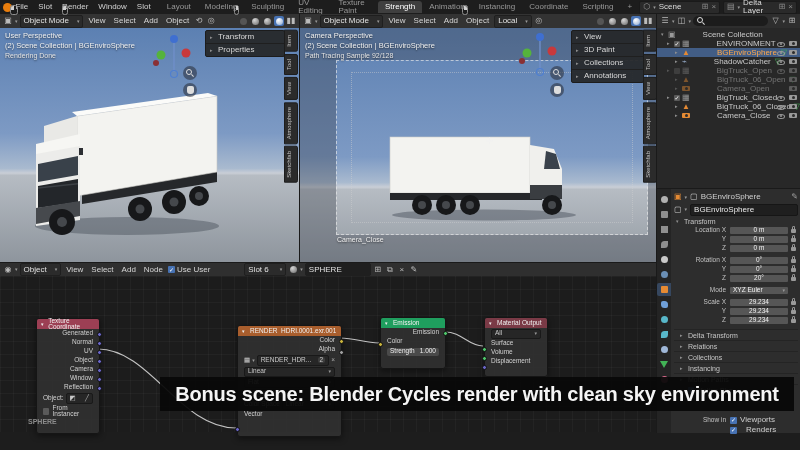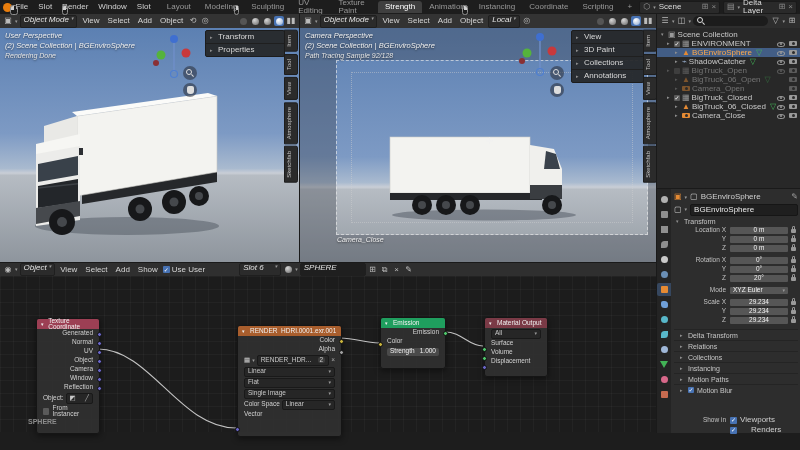--- a/index.html
+++ b/index.html
@@ -12,29 +12,29 @@
   #topbar{left:0;top:0;width:800px;height:14px;background:#1d1d1d;display:flex;align-items:center;}
   .menu{padding:0 5px;color:#d2d2d2;}
   .wtab{padding:2px 7px;margin:0 0;color:#989898;border-radius:3px 3px 0 0;}
   .wtab.active{background:#3f3f3f;color:#fff;}
   .topfield{background:#2a2a2a;border:1px solid #1a1a1a;border-radius:2px;height:11px;
             display:flex;align-items:center;gap:3px;padding:0 3px;color:#dcdcdc;}
   .chev{font-size:5px;color:#9a9a9a;}
   
   .ehdr{background:#333333;display:flex;align-items:center;gap:2px;padding:0 3px;box-sizing:border-box;}
   .hbtn{background:#2b2b2b;border:1px solid #1f1f1f;border-radius:2px;height:11px;
-        display:flex;gap:2px;padding:0 3px;color:#e2e2e2;font-style:italic;}
+        display:flex;align-items:center;gap:8px;padding:0 3px;color:#e2e2e2;}
   .hmenu{padding:0 3px;color:#d6d6d6;}
   .hicon{width:10px;height:10px;display:flex;align-items:center;justify-content:center;color:#bbb;}
   .sphw{width:10px;height:10px;border-radius:2px;display:flex;align-items:center;justify-content:center;}
   .sphw.active{background:#4772b3;}
   .sph{width:7px;height:7px;border-radius:50%;background:radial-gradient(circle at 35% 30%,#d6d6d6,#696969);}
   
   .vp{overflow:hidden;}
-  .vp-text{color:#f0f0f0;text-shadow:0 1px 2px rgba(0,0,0,.6);font-size:7.5px;font-style:italic;}
+  .vp-text{color:#f0f0f0;text-shadow:0 1px 2px rgba(0,0,0,.6);font-size:7.5px;}
   .npanel{background:rgba(38,40,42,.95);border:1px solid #1c1c1c;border-radius:2px;color:#d8d8d8;}
   .nprow{height:12px;display:flex;align-items:center;gap:3px;padding:0 4px;border-bottom:1px solid #1f1f1f;}
   .tabstrip{display:flex;flex-direction:column;gap:2px;align-items:stretch;}
   .vtab{writing-mode:vertical-rl;transform:rotate(180deg);background:#2b2b2b;border:1px solid #1d1d1d;
         border-radius:2px 0 0 2px;color:#c3c3c3;font-size:6px;padding:4px 1px;text-align:center;}
   .navbtn{width:14px;height:14px;border-radius:50%;background:rgba(40,44,52,.55);
           display:flex;align-items:center;justify-content:center;}
   .ico-mag{position:relative;width:8px;height:8px;}
   .ico-mag::before{content:"";position:absolute;left:0;top:0;width:4px;height:4px;border:1px solid #ddd;border-radius:50%;}
   .ico-mag::after{content:"";position:absolute;left:5px;top:6px;width:3px;height:1px;background:#ddd;transform:rotate(45deg);}
@@ -53,21 +53,21 @@
   .s-vec{background:#6a66c8;} .s-col{background:#c9b43c;} .s-gray{background:#9f9f9f;} .s-sh{background:#4fc76c;}
   .nfield{flex:1;background:#262626;border:1px solid #191919;border-radius:2px;height:8px;
           display:flex;align-items:center;gap:2px;padding:0 3px;color:#c8c8c8;justify-content:space-between;}
   .nval{flex:1;background:#4a4a4a;border-radius:2px;height:8px;display:flex;align-items:center;
         justify-content:space-between;padding:0 3px;color:#f0f0f0;}
   .cb{width:7px;height:7px;border-radius:1px;background:#4772b3;color:#fff;font-size:6px;
       display:flex;align-items:center;justify-content:center;}
   .cb.gray{background:#5a5a5a;}
   
   .orow{height:9px;display:flex;align-items:center;gap:2px;padding-left:4px;color:#c9c9c9;position:relative;}
-  .orow .lbl{flex:0 1 auto;overflow:hidden;}
+  .orow .lbl{flex:0 1 auto;overflow:hidden;margin-left:25px;}
   .orow.sel{background:#425d85;}
   .orow.sel .lbl{color:#ffa94d;}
   .orow.dim{opacity:.45;}
   .tri{font-size:5px;color:#8f8f8f;width:5px;}
   .oicons{position:absolute;right:3px;display:flex;gap:4px;align-items:center;}
   .ico-eye{position:relative;width:8px;height:6px;}
   .ico-eye::before{content:"";position:absolute;left:0;top:1px;width:6px;height:3px;border:1px solid #9a9a9a;border-radius:50%;}
   .ico-eye::after{content:"";position:absolute;left:3px;top:2.5px;width:2px;height:2px;background:#9a9a9a;border-radius:50%;}
   .ico-cam{position:relative;width:8px;height:5px;background:#9a9a9a;border-radius:1px;}
   .ico-cam::before{content:"";position:absolute;left:2.5px;top:1px;width:3px;height:3px;background:#2c2c2c;border-radius:50%;}
@@ -351,21 +351,21 @@
   <div class="ehdr abs" style="left:0;top:262px;width:656px;height:14px;background:#2f2f2f;border-top:1px solid #1a1a1a;">
     <span class="hicon">◉</span>
       <span class="chev">▾</span>
     <div class="hbtn">
       <span>Object</span>
         <span class="chev">▾</span>
     </div>
     <span class="hmenu">View</span>
     <span class="hmenu">Select</span>
     <span class="hmenu">Add</span>
-    <span class="hmenu">Show</span>
+    <span class="hmenu">Node</span>
     <span class="cb">✓</span>
     <span style="color:#d6d6d6;">Use User</span>
     <div style="width:30px;"></div>
     <div class="hbtn" style="width:34px;justify-content:space-between;">
       <span>Slot 6</span>
         <span class="chev">▾</span>
     </div>
     <span class="hicon">
         <span class="sph" style="width:7px;height:7px;"></span>
       </span>
@@ -794,25 +794,28 @@
         </div>
 
       <div class="prow abs" style="left:3px;top:227px;width:124px;">
         <span class="plabel">Show in</span>
         <span class="cb">✓</span>
         <span style="margin-left:3px;">Viewports</span>
       </div>
       <div class="prow abs" style="left:3px;top:237px;width:124px;">
         <span class="plabel"></span>
         <span class="cb">✓</span>
-        <span style="margin-left:14px;">Renders</span>
-      </div>
-    </div>
-  </div>
-
+        <span style="margin-left:9px;">Renders</span>
+      </div>
+    </div>
+  </div>
+
+  <div id="caption" class="abs">
+    <span>Bonus scene: Blender Cycles render with clean sky environment</span>
+  </div>
 
   <div id="statusbar">
     <div class="row" style="margin-left:10px;">
       <span class="mouse l"></span>
       <span>Select</span>
     </div>
     <div class="row" style="margin-left:22px;">
       <span class="mouse l"></span>
       <span>Box Select</span>
     </div>

